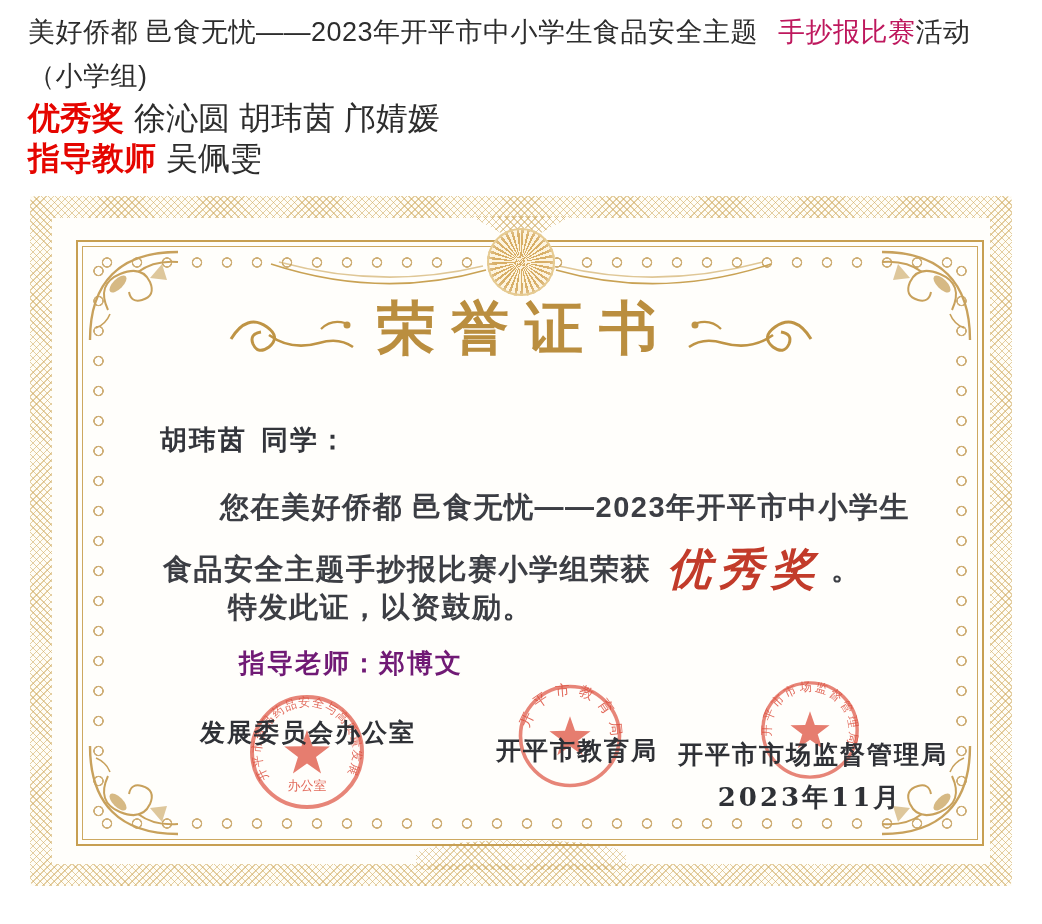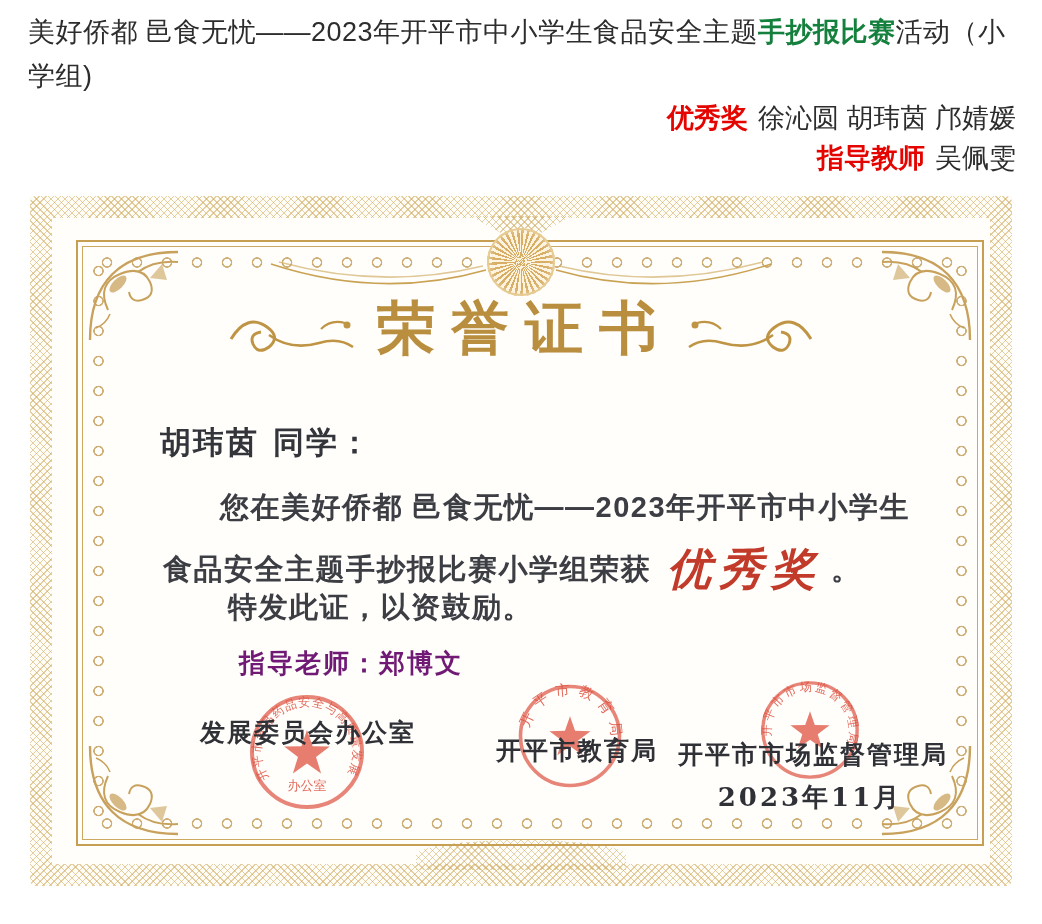--- a/index.html
+++ b/index.html
@@ -4,22 +4,22 @@
 <style>
   html,body{margin:0;padding:0;}
   body{
     width:1042px;height:924px;position:relative;background:#ffffff;
     font-family:"Liberation Sans",sans-serif;overflow:hidden;
   }
   
   .header{position:absolute;left:28px;top:10px;width:988px;color:#2d2d2d;}
   .header p{margin:0;}
   .header-title{font-size:27px;line-height:44px;letter-spacing:.5px;}
-  .hl-gold{font-weight:bold;color:#15803d;}
-  .award-line,.teacher-line{font-size:27px;line-height:40px;margin-top:4px;text-align:right;}
+  .hl-gold{font-weight:normal;color:#be185d;margin-left:20px;}
+  .award-line,.teacher-line{font-size:32px;line-height:40px;margin-top:4px;}
   .red-label{font-weight:bold;color:#e50500;margin-right:10px;}
 
   
   .certificate{position:absolute;left:30px;top:196px;width:982px;height:690px;background:#fffdf8;}
   .band{position:absolute;inset:0;
     background-color:#fffdf6;
     background-image:
       repeating-linear-gradient(45deg, rgba(206,168,92,.55) 0 1px, transparent 1px 5px),
       repeating-linear-gradient(-45deg, rgba(206,168,92,.55) 0 1px, transparent 1px 5px);
     border-radius:6px;}
@@ -54,21 +54,21 @@
   .sunburst{position:absolute;top:32px;left:50%;transform:translateX(-50%);
     width:68px;height:68px;border-radius:50%;
     background:repeating-conic-gradient(#d8ae66 0 5deg,#fdf3dd 5deg 11deg);
     box-shadow:inset 0 0 0 2px #e6cb92, inset 0 0 10px rgba(255,255,255,.6);}
   .swags{position:absolute;top:60px;left:50%;transform:translateX(-50%);}
 
   .title-row{position:absolute;top:94px;left:0;right:0;display:flex;justify-content:center;align-items:center;gap:14px;}
   .cert-title{font-family:"DejaVu Serif",serif;font-weight:bold;font-size:58px;color:#ba8e3f;
     letter-spacing:16px;text-indent:8px;white-space:nowrap;}
 
-  .recipient{position:absolute;left:130px;top:226px;font-size:31px;font-weight:bold;color:#33353b;letter-spacing:2px;}
+  .recipient{position:absolute;left:130px;top:226px;font-size:27px;font-weight:bold;color:#33353b;letter-spacing:2px;}
   .recipient .suffix{margin-left:14px;}
   .body-line{position:absolute;font-size:29px;font-weight:bold;color:#3c3e44;letter-spacing:1.5px;white-space:nowrap;}
   .bl1{left:190px;top:292px;}
   .bl2{left:133px;top:344px;}
   .bl3{left:198px;top:392px;}
   .award-script{font-family:"DejaVu Serif",serif;font-style:italic;font-weight:bold;
     font-size:44px;color:#c23b2a;letter-spacing:8px;margin:0 8px 0 16px;vertical-align:-5px;}
   .advisor{position:absolute;left:209px;top:450px;font-size:26px;font-weight:bold;color:#701a75;letter-spacing:2px;}
 
   .stamp{position:absolute;z-index:1;}

